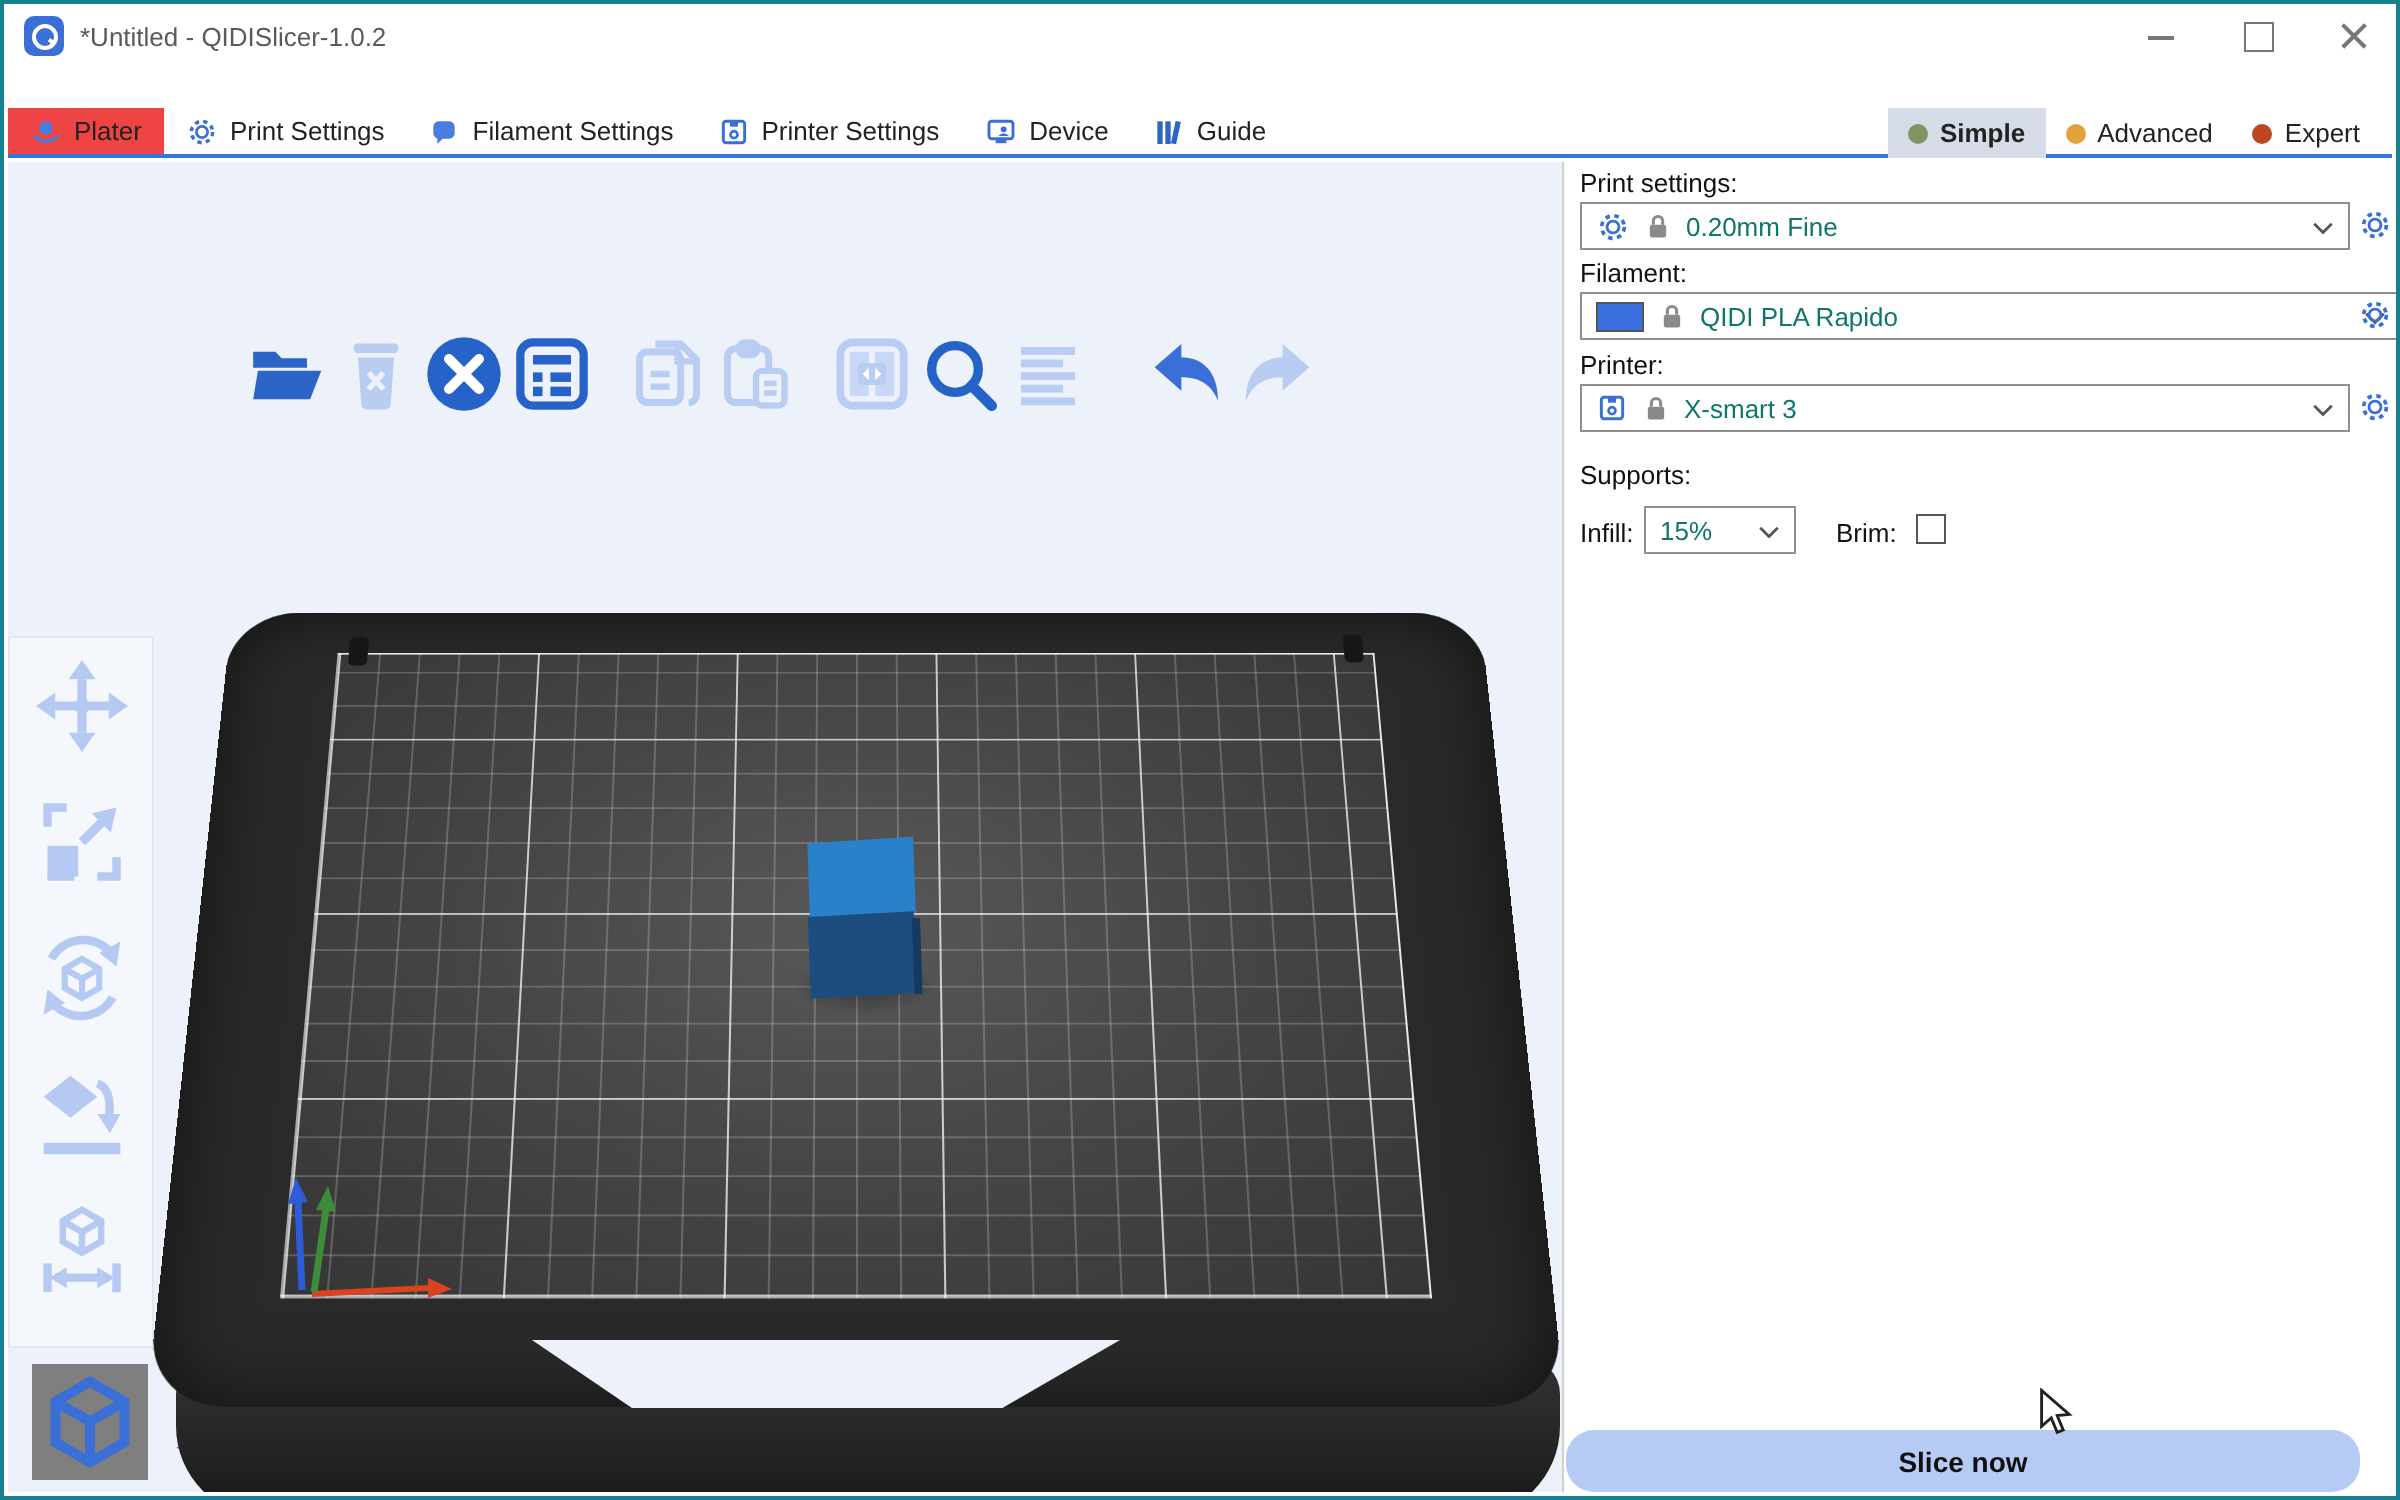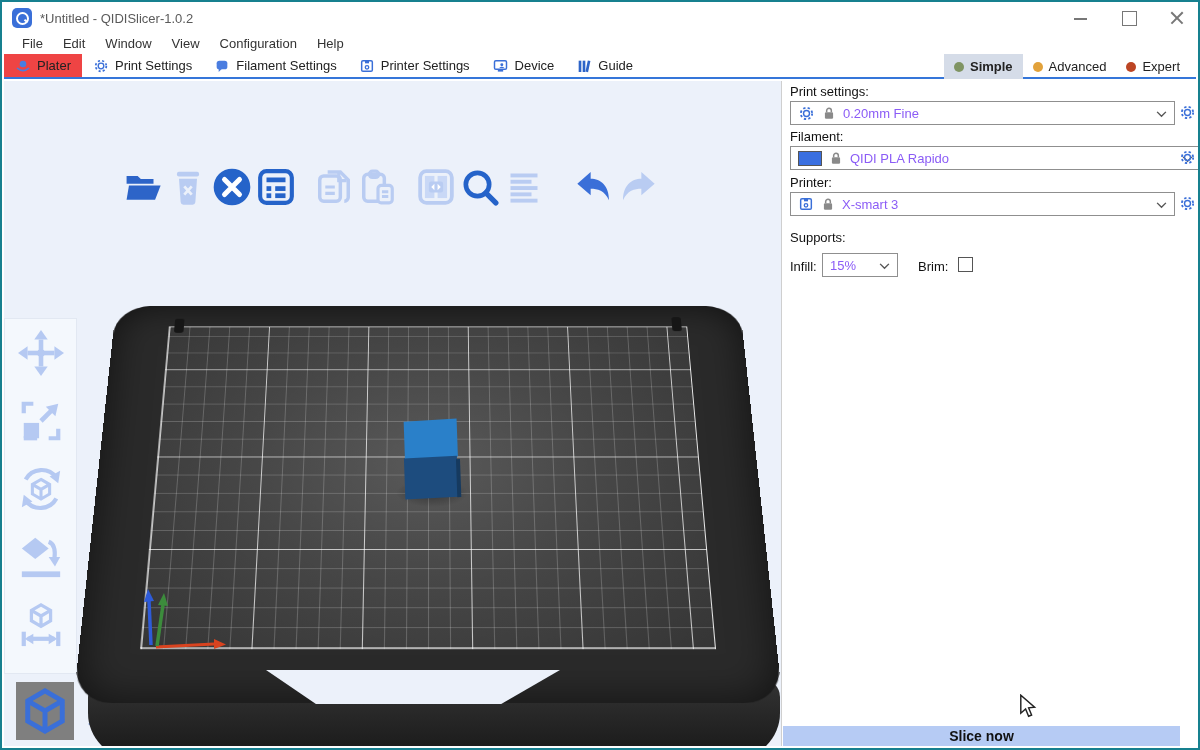--- a/index.html
+++ b/index.html
@@ -63,51 +63,43 @@
   .clip-mark { position:absolute; width:10px; height:18px; background:#161616; border-radius:3px; }
   .handle-cutout { position:absolute; left:262px; top:589px; width:294px; height:34px; background:#ecf1fa; clip-path:polygon(0 0,100% 0,80% 100%,17% 100%); z-index:3; }
   .cube-shadow { position:absolute; left:392px; top:398px; width:72px; height:28px; background:radial-gradient(ellipse, rgba(0,0,0,0.35), transparent 70%); z-index:3; }
   .cube { position:absolute; left:400px; top:339px; width:56px; height:80px; transform:rotate(-2deg); z-index:4; }
   .cube-top { position:absolute; left:1px; top:0; width:53px; height:38px; background:#2a80c9; transform:skewY(-1.5deg); }
   .cube-front { position:absolute; left:0; top:37px; width:53px; height:41px; background:#1d4c7e; transform:skewY(-1deg); }
   .cube-side { position:absolute; left:52px; top:40px; width:4px; height:38px; background:#163a5f; }
   .axes { position:absolute; left:138px; top:502px; z-index:5; }
   
   .sp-label { position:absolute; left:8px; font-size:13px; color:#111; }
-  .dd { position:absolute; height:24px; border:1px solid #8f8f8f; background:#fff; display:flex; align-items:center; gap:7px; padding:0 24px 0 7px; font-size:13px; color:#8b5cf6; cursor:pointer; }
+  .dd { position:absolute; height:24px; border:1px solid #8f8f8f; background:#fff; display:flex; align-items:center; gap:7px; padding:0 24px 0 7px; font-size:13px; color:#0f766e; cursor:pointer; }
   .dd .chev { position:absolute; right:7px; top:9px; }
   .swatch { width:24px; height:15px; background:#3a6fe0; border:1px solid #555; }
   .gear-out { position:absolute; cursor:pointer; }
   .brim-box { position:absolute; width:15px; height:15px; border:1px solid #555; background:#fff; cursor:pointer; }
-  .slice-btn { position:absolute; left:1px; right:16px; bottom:0; height:20px; background:#b6cbf4; display:flex; align-items:center; justify-content:center; font-size:14px; font-weight:bold; color:#111; cursor:pointer; }
+  .slice-btn { position:absolute; left:1px; right:16px; bottom:0; height:31px; background:#b6cbf4; display:flex; align-items:center; justify-content:center; font-size:14px; font-weight:bold; color:#111; cursor:pointer;border-radius:14px; }
   .cursor { position:absolute; left:1016px; top:692px; z-index:50; pointer-events:none; }
 </style>
 </head>
 <body>
 
 <div id="app">
 
   <div class="titlebar">
     <div class="app-logo"></div>
     <div class="title-text">*Untitled - QIDISlicer-1.0.2</div>
     <div class="win-controls">
       <div class="winbtn min"></div>
       <div class="winbtn max"></div>
       <div class="winbtn close"></div>
     </div>
   </div>
 
-  <div class="menubar">
-    <span class="menu-item">File</span>
-    <span class="menu-item">Edit</span>
-    <span class="menu-item">Window</span>
-    <span class="menu-item">View</span>
-    <span class="menu-item">Configuration</span>
-    <span class="menu-item">Help</span>
-  </div>
 
   <div class="tabbar">
     <div class="tab active">
       <svg width="16" height="16" viewBox="0 0 24 24">
           <circle cx="12" cy="9" r="5" fill="#4a7de0"></circle>
           <path d="M3 15 q9 8 18 0" fill="none" stroke="#4a7de0" stroke-width="2.4"></path>
         </svg>
       <span>Plater</span>
     </div>
     <div class="tab">

